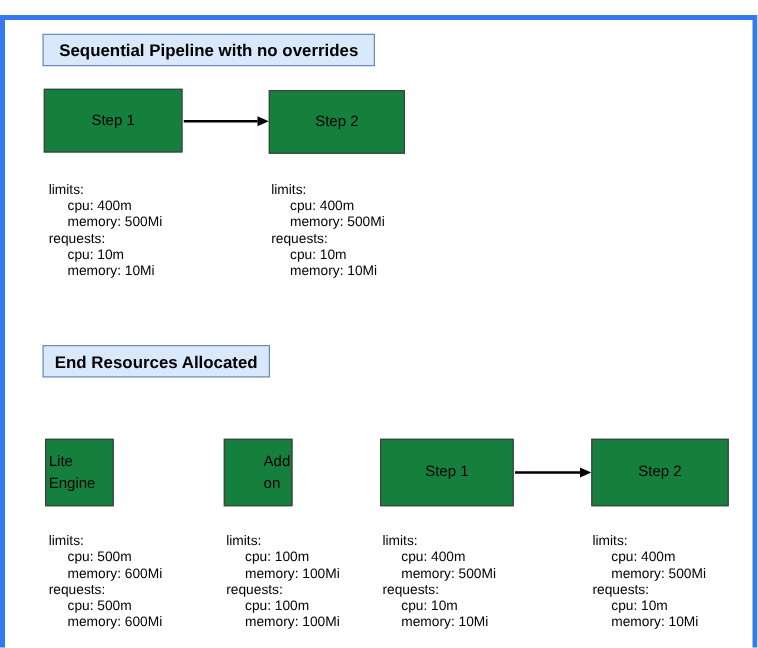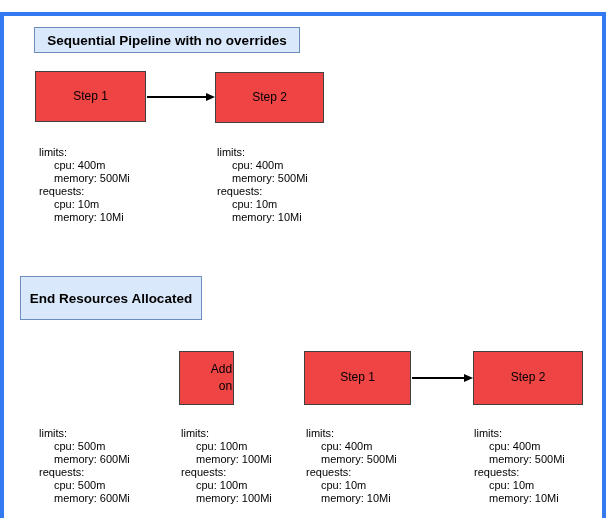--- a/index.html
+++ b/index.html
@@ -26,24 +26,24 @@
     font-size: 13.5px;
     font-weight: bold;
     white-space: nowrap;
   }
 
   .node {
     position: absolute;
     display: flex;
     align-items: center;
     justify-content: center;
-    background: #ef4444;
+    background: #15803d;
     border: 1.5px solid var(--node-border, #404040);
     font-size: 12px;
-    text-align: right;
+    text-align: left;
     line-height: 1.45;
     padding: 2px;
   }
 
   .arrow {
     position: absolute;
     height: 10px;
     display: flex;
     align-items: center;
   }
@@ -90,22 +90,23 @@
 
   <div class="res-block" style="left:213px; top:130px;">
     <div class="rline">limits:</div>
     <div class="rline indent">cpu: 400m</div>
     <div class="rline indent">memory: 500Mi</div>
     <div class="rline">requests:</div>
     <div class="rline indent">cpu: 10m</div>
     <div class="rline indent">memory: 10Mi</div>
   </div>
 
-  <div class="title-box" style="left:16px; top:260px; width:182px; height:44px;">End Resources Allocated</div>
+  <div class="title-box" style="left:30px; top:260px; width:182px; height:26px;">End Resources Allocated</div>
 
+  <div class="node" style="left:32px; top:335px; width:55px; height:54px;">Lite Engine</div>
 
   <div class="node" style="left:175px; top:335px; width:55px; height:54px;padding-left:32px;">Add on</div>
 
   <div class="node" style="left:300px; top:335px; width:107px; height:54px;">Step 1</div>
 
   <div class="arrow" style="left:408px; top:357px; width:61px;">
     <div class="arrow-shaft"></div>
     <div class="arrow-head"></div>
   </div>
 

